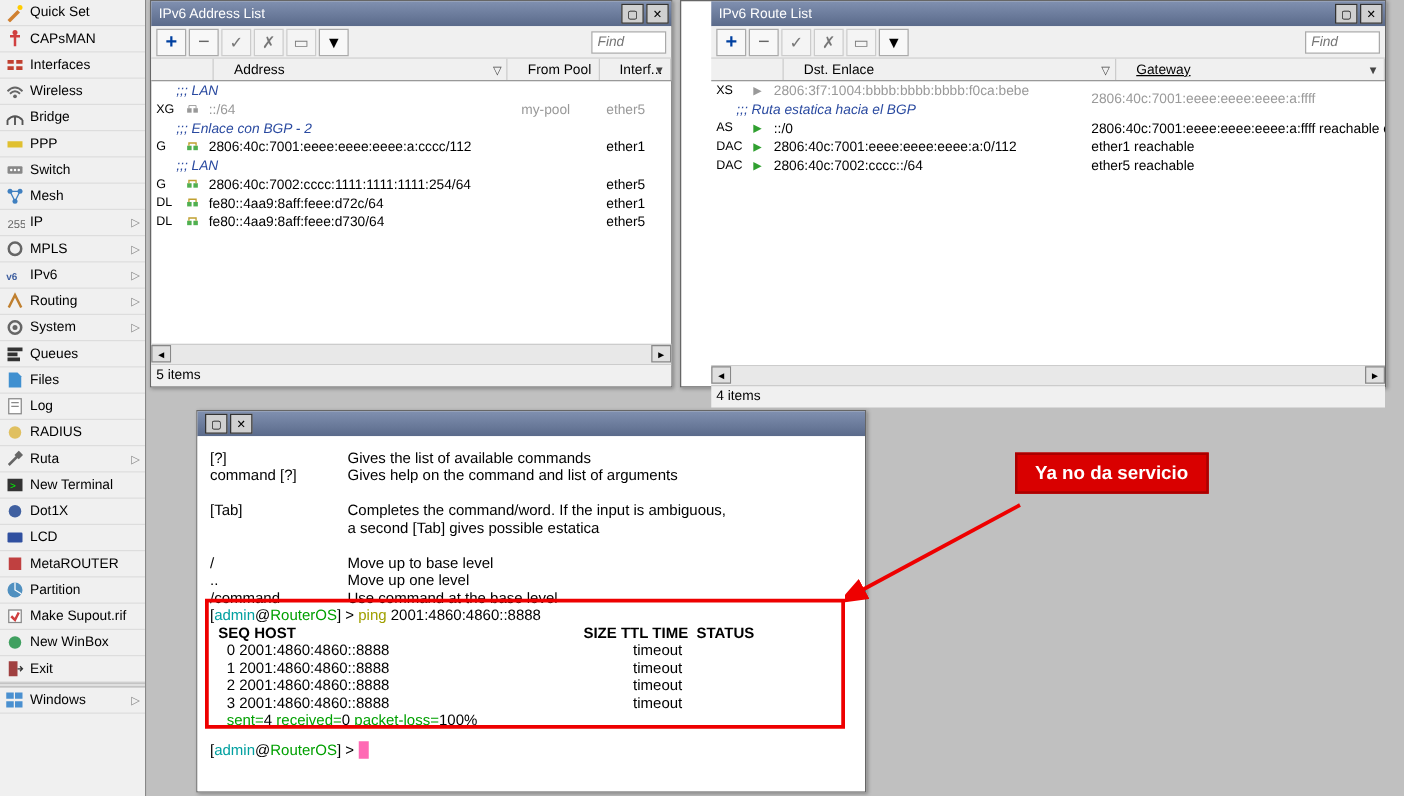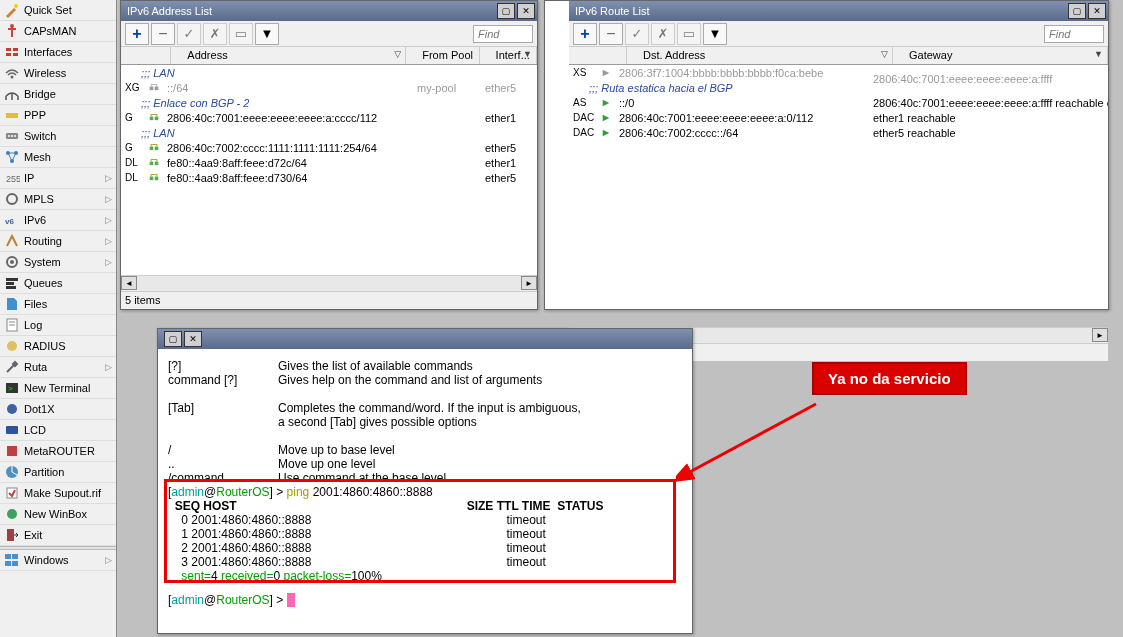--- a/index.html
+++ b/index.html
@@ -24,21 +24,21 @@
 .toolbar { height: 26px; background: #f0f0f0; border-bottom: 1px solid #ccc; display: flex; align-items: center; padding: 0 4px; }
 .tbtn { width: 24px; height: 22px; border: 1px solid #aaa; background: #f8f8f8; margin-right: 2px; display: flex; align-items: center; justify-content: center; cursor: pointer; font-size: 13px; }
 .tbtn.add { color: #0040a0; font-weight: bold; font-size: 16px; }
 .tbtn.remove { color: #666; font-size: 16px; }
 .tbtn.disabled { opacity: 0.5; }
 .find-box { margin-left: auto; width: 60px; height: 18px; border: 1px solid #aaa; background: #fff; color: #888; padding-left: 4px; font-size: 11px; font-style: italic; }
 
 
 .table-wrap { overflow: auto; }
 .thead { display: flex; background: #f0f0f0; border-bottom: 1px solid #999; height: 18px; }
-.th { border-right: 1px solid #ccc; padding: 2px 4px; font-size: 11px; display: flex; position: relative; margin-left: 12px; }
+.th { border-right: 1px solid #ccc; padding: 2px 4px; font-size: 11px; display: flex; align-items: center; position: relative; margin-left: 12px; }
 .th-arrow { position: absolute; right: 4px; font-size: 9px; color: #444; }
 .trow { display: flex; height: 15px; align-items: center; font-size: 11px; }
 .trow.comment { color: #2a4aa0; font-style: italic; padding-left: 20px; }
 .td { padding: 0 4px; overflow: hidden; white-space: nowrap; }
 .flag-col { width: 24px; text-align: left; padding-left: 4px; font-size: 10px; }
 .icon-col { width: 18px; display: flex; justify-content: center; }
 .status-bar { height: 18px; background: #f0f0f0; border-top: 1px solid #ccc; padding: 2px 4px; font-size: 11px; }
 
 
 .terminal-body { background: #fff; font-family: 'Courier New', monospace; font-size: 12px; padding: 10px; line-height: 14px; color: #000; position: relative; }
@@ -428,29 +428,29 @@
     <div class="tbtn remove">−</div>
     <div class="tbtn disabled">✓</div>
     <div class="tbtn disabled">✗</div>
     <div class="tbtn disabled">▭</div>
     <div class="tbtn">▼</div>
     <input class="find-box" placeholder="Find" style="">
   </div>
   <div class="thead">
     <div class="th" style="width:46px;"></div>
     <div class="th" style="width:254px;">
-        <span>Dst. Address</span>
+        <span>Dst. Enlace</span>
         <span class="th-arrow">▽</span>
       </div>
-    <div class="th" style="flex:1;">
+    <div class="th" style="flex:1;text-decoration:underline;">
         <span>Gateway</span>
         <span class="th-arrow" style="right:4px;">▼</span>
       </div>
   </div>
-  <div class="table-wrap" style="height:262px;" id="route-rows">
+  <div class="table-wrap" style="height:227px;" id="route-rows">
       <div class="trow">
         <div class="td" style="width:28px;font-size:10px;padding-left:4px;">XS</div>
         <div class="td icon-col">
           <svg width="12" height="10" viewBox="0 0 12 10">
             <path d="M2 1 L10 5 L2 9 Z" fill="#999"></path>
           </svg>
         </div>
         <div class="td" style="width:254px;color:#999;">2806:3f7:1004:bbbb:bbbb:bbbb:f0ca:bebe</div>
         <div class="td" style="flex:1;color:#999;margin-top:12px;">2806:40c:7001:eeee:eeee:eeee:a:ffff</div>
       </div>
@@ -500,21 +500,21 @@
       <div class="titlebar-btn">▢</div>
       <div class="titlebar-btn">✕</div>
     </div>
   </div>
   <div class="terminal-body" style="height:284px;">
     <div id="term-help">
         <div><span style="display:inline-block;width:110px;">[?]</span><span>Gives the list of available commands</span></div>
         <div><span style="display:inline-block;width:110px;">command [?]</span><span>Gives help on the command and list of arguments</span></div>
         <div><span style="display:inline-block;width:110px;"></span><span></span></div>
         <div><span style="display:inline-block;width:110px;">[Tab]</span><span>Completes the command/word. If the input is ambiguous,</span></div>
-        <div><span style="display:inline-block;width:110px;"></span><span>a second [Tab] gives possible options</span></div>
+        <div><span style="display:inline-block;width:110px;"></span><span>a second [Tab] gives possible estatica</span></div>
         <div><span style="display:inline-block;width:110px;"></span><span></span></div>
         <div><span style="display:inline-block;width:110px;">/</span><span>Move up to base level</span></div>
         <div><span style="display:inline-block;width:110px;">..</span><span>Move up one level</span></div>
         <div><span style="display:inline-block;width:110px;">/command</span><span>Use command at the base level</span></div>
       </div>
     <div style="color:#000;">[<span style="color:#00a0a0;">admin</span><span>@</span><span style="color:#00a000;">RouterOS</span><span>] &gt; </span><span style="color:#a0a000;">ping </span><span>2001:4860:4860::8888</span></div>
     <div style="font-weight:bold;">&nbsp;&nbsp;<span>SEQ</span> <span>HOST</span><span style="display:inline-block;width:230px;"></span><span>SIZE</span> <span>TTL</span> <span>TIME</span>&nbsp;&nbsp;<span>STATUS</span></div>
     <div id="ping-rows">
         <div>&nbsp;&nbsp;&nbsp;&nbsp;0 2001:4860:4860::8888<span style="display:inline-block;width:195px;"></span>timeout</div>
         <div>&nbsp;&nbsp;&nbsp;&nbsp;1 2001:4860:4860::8888<span style="display:inline-block;width:195px;"></span>timeout</div>

